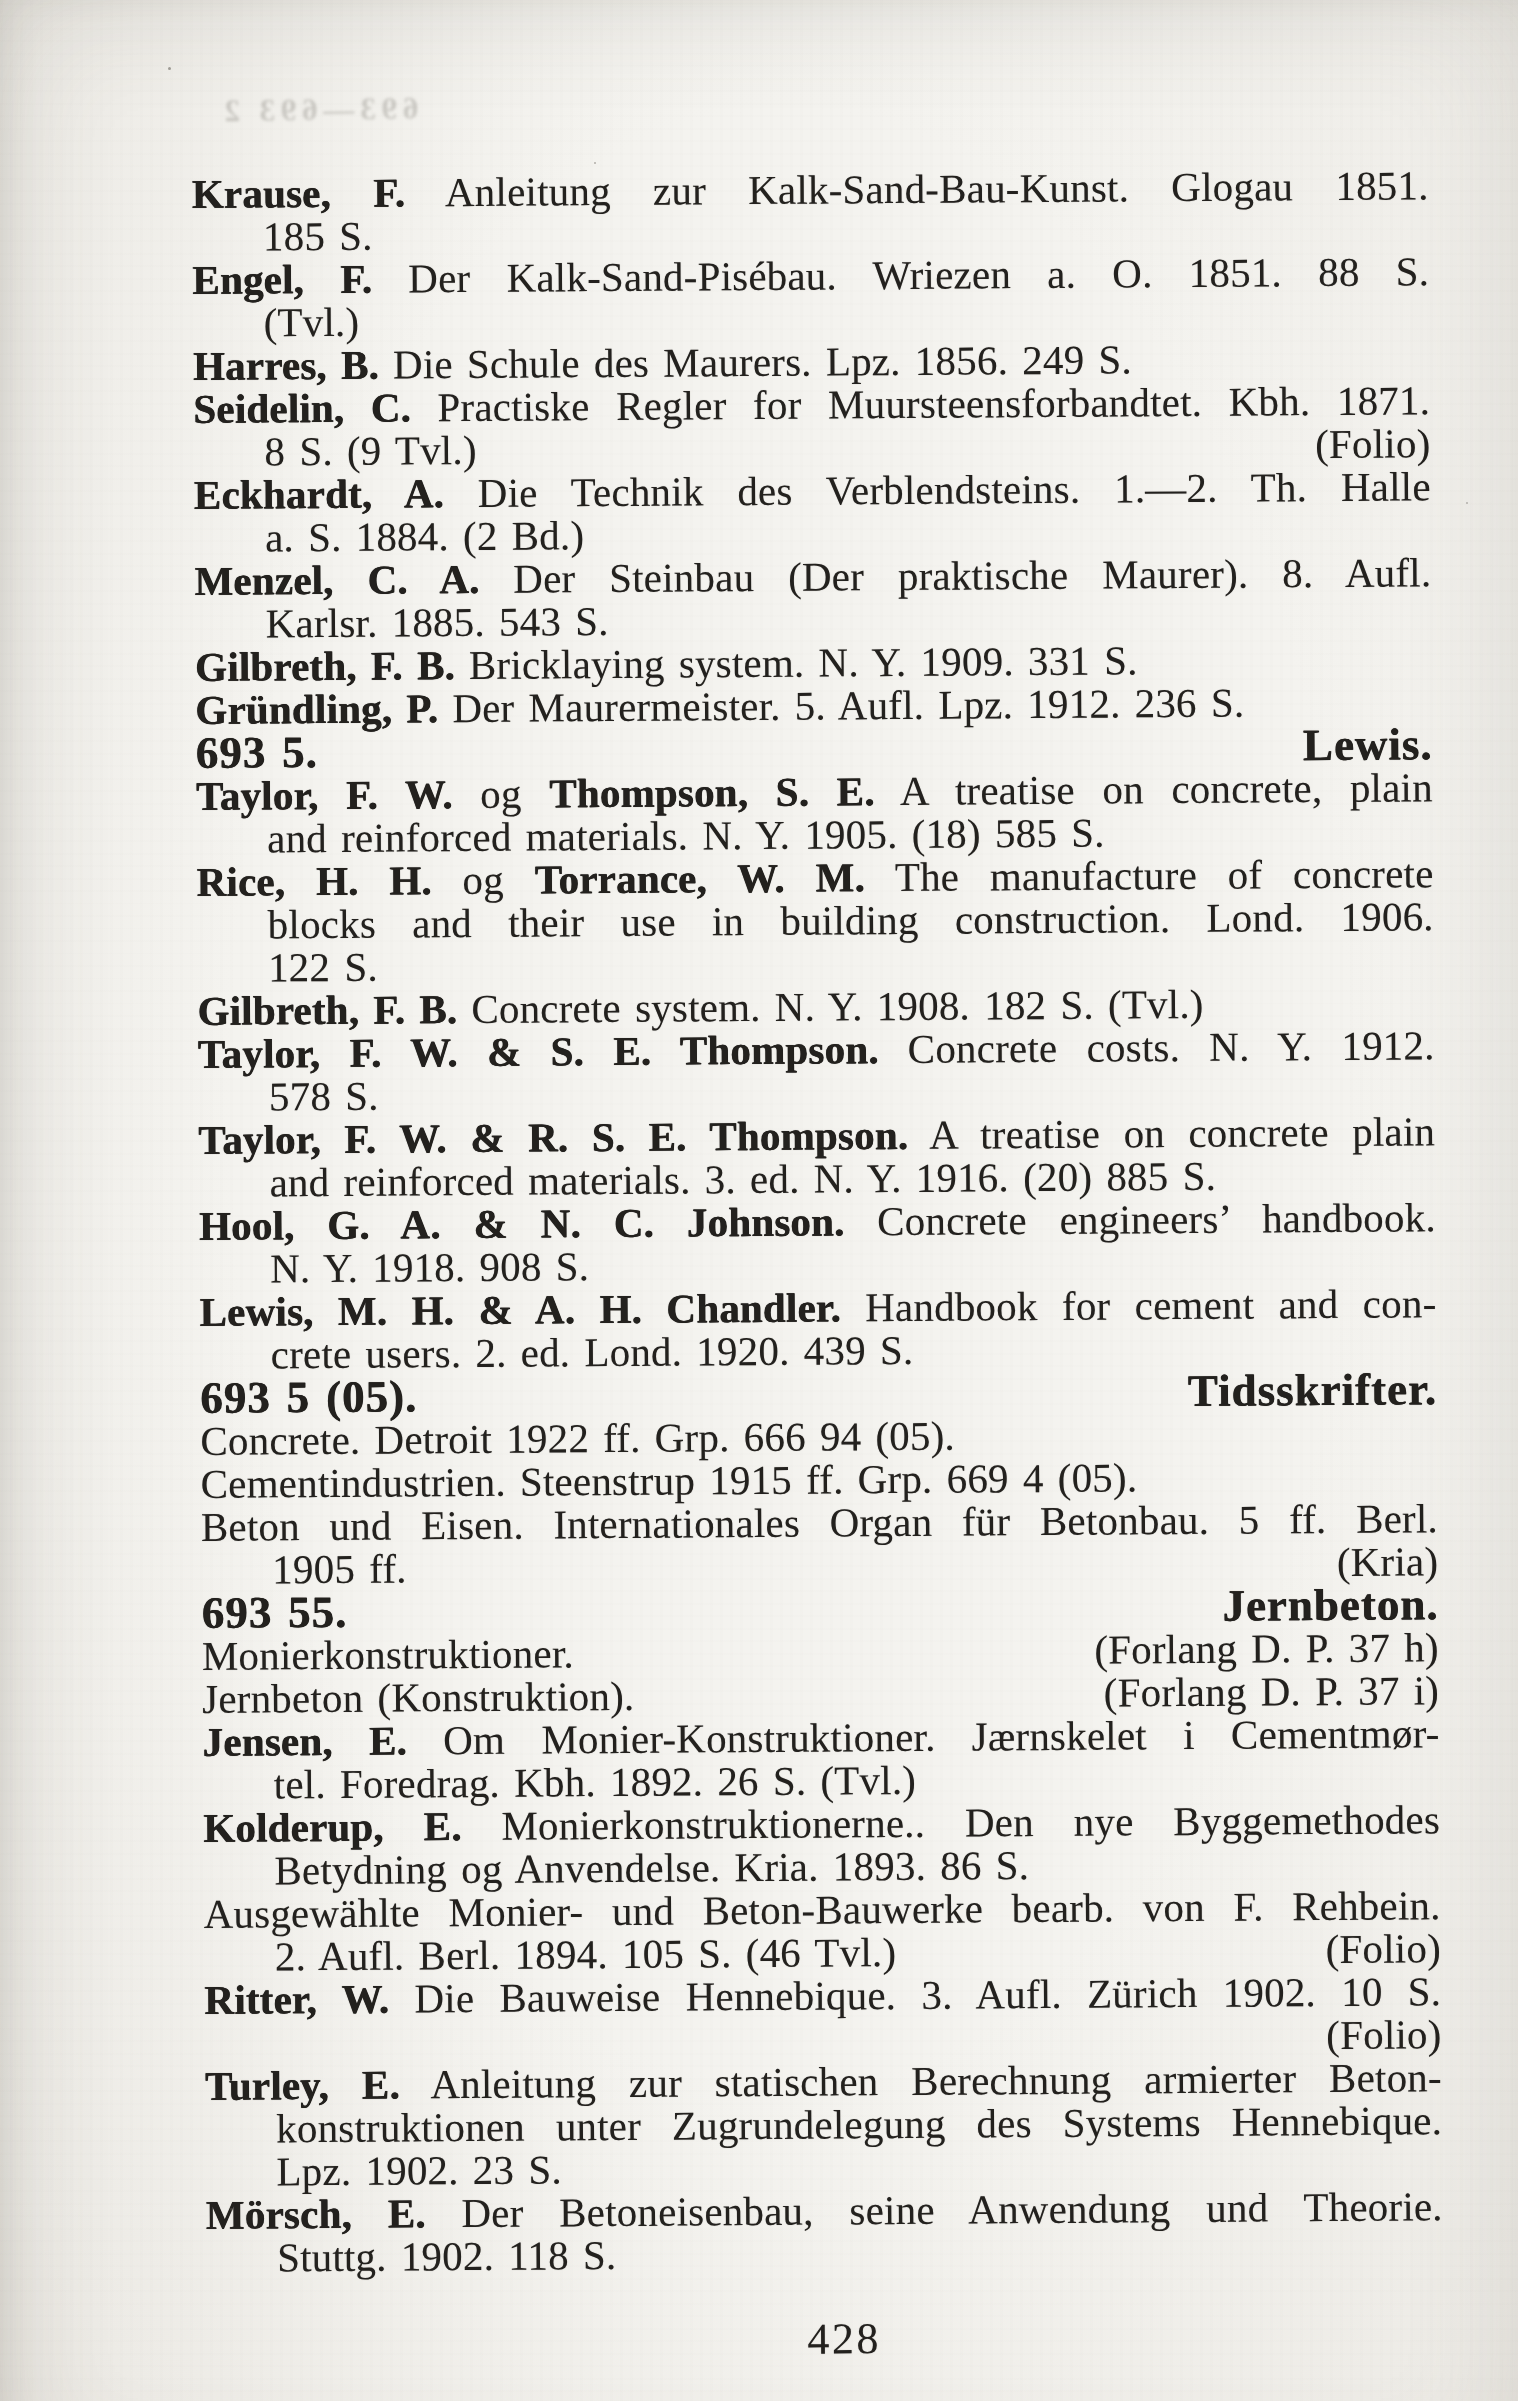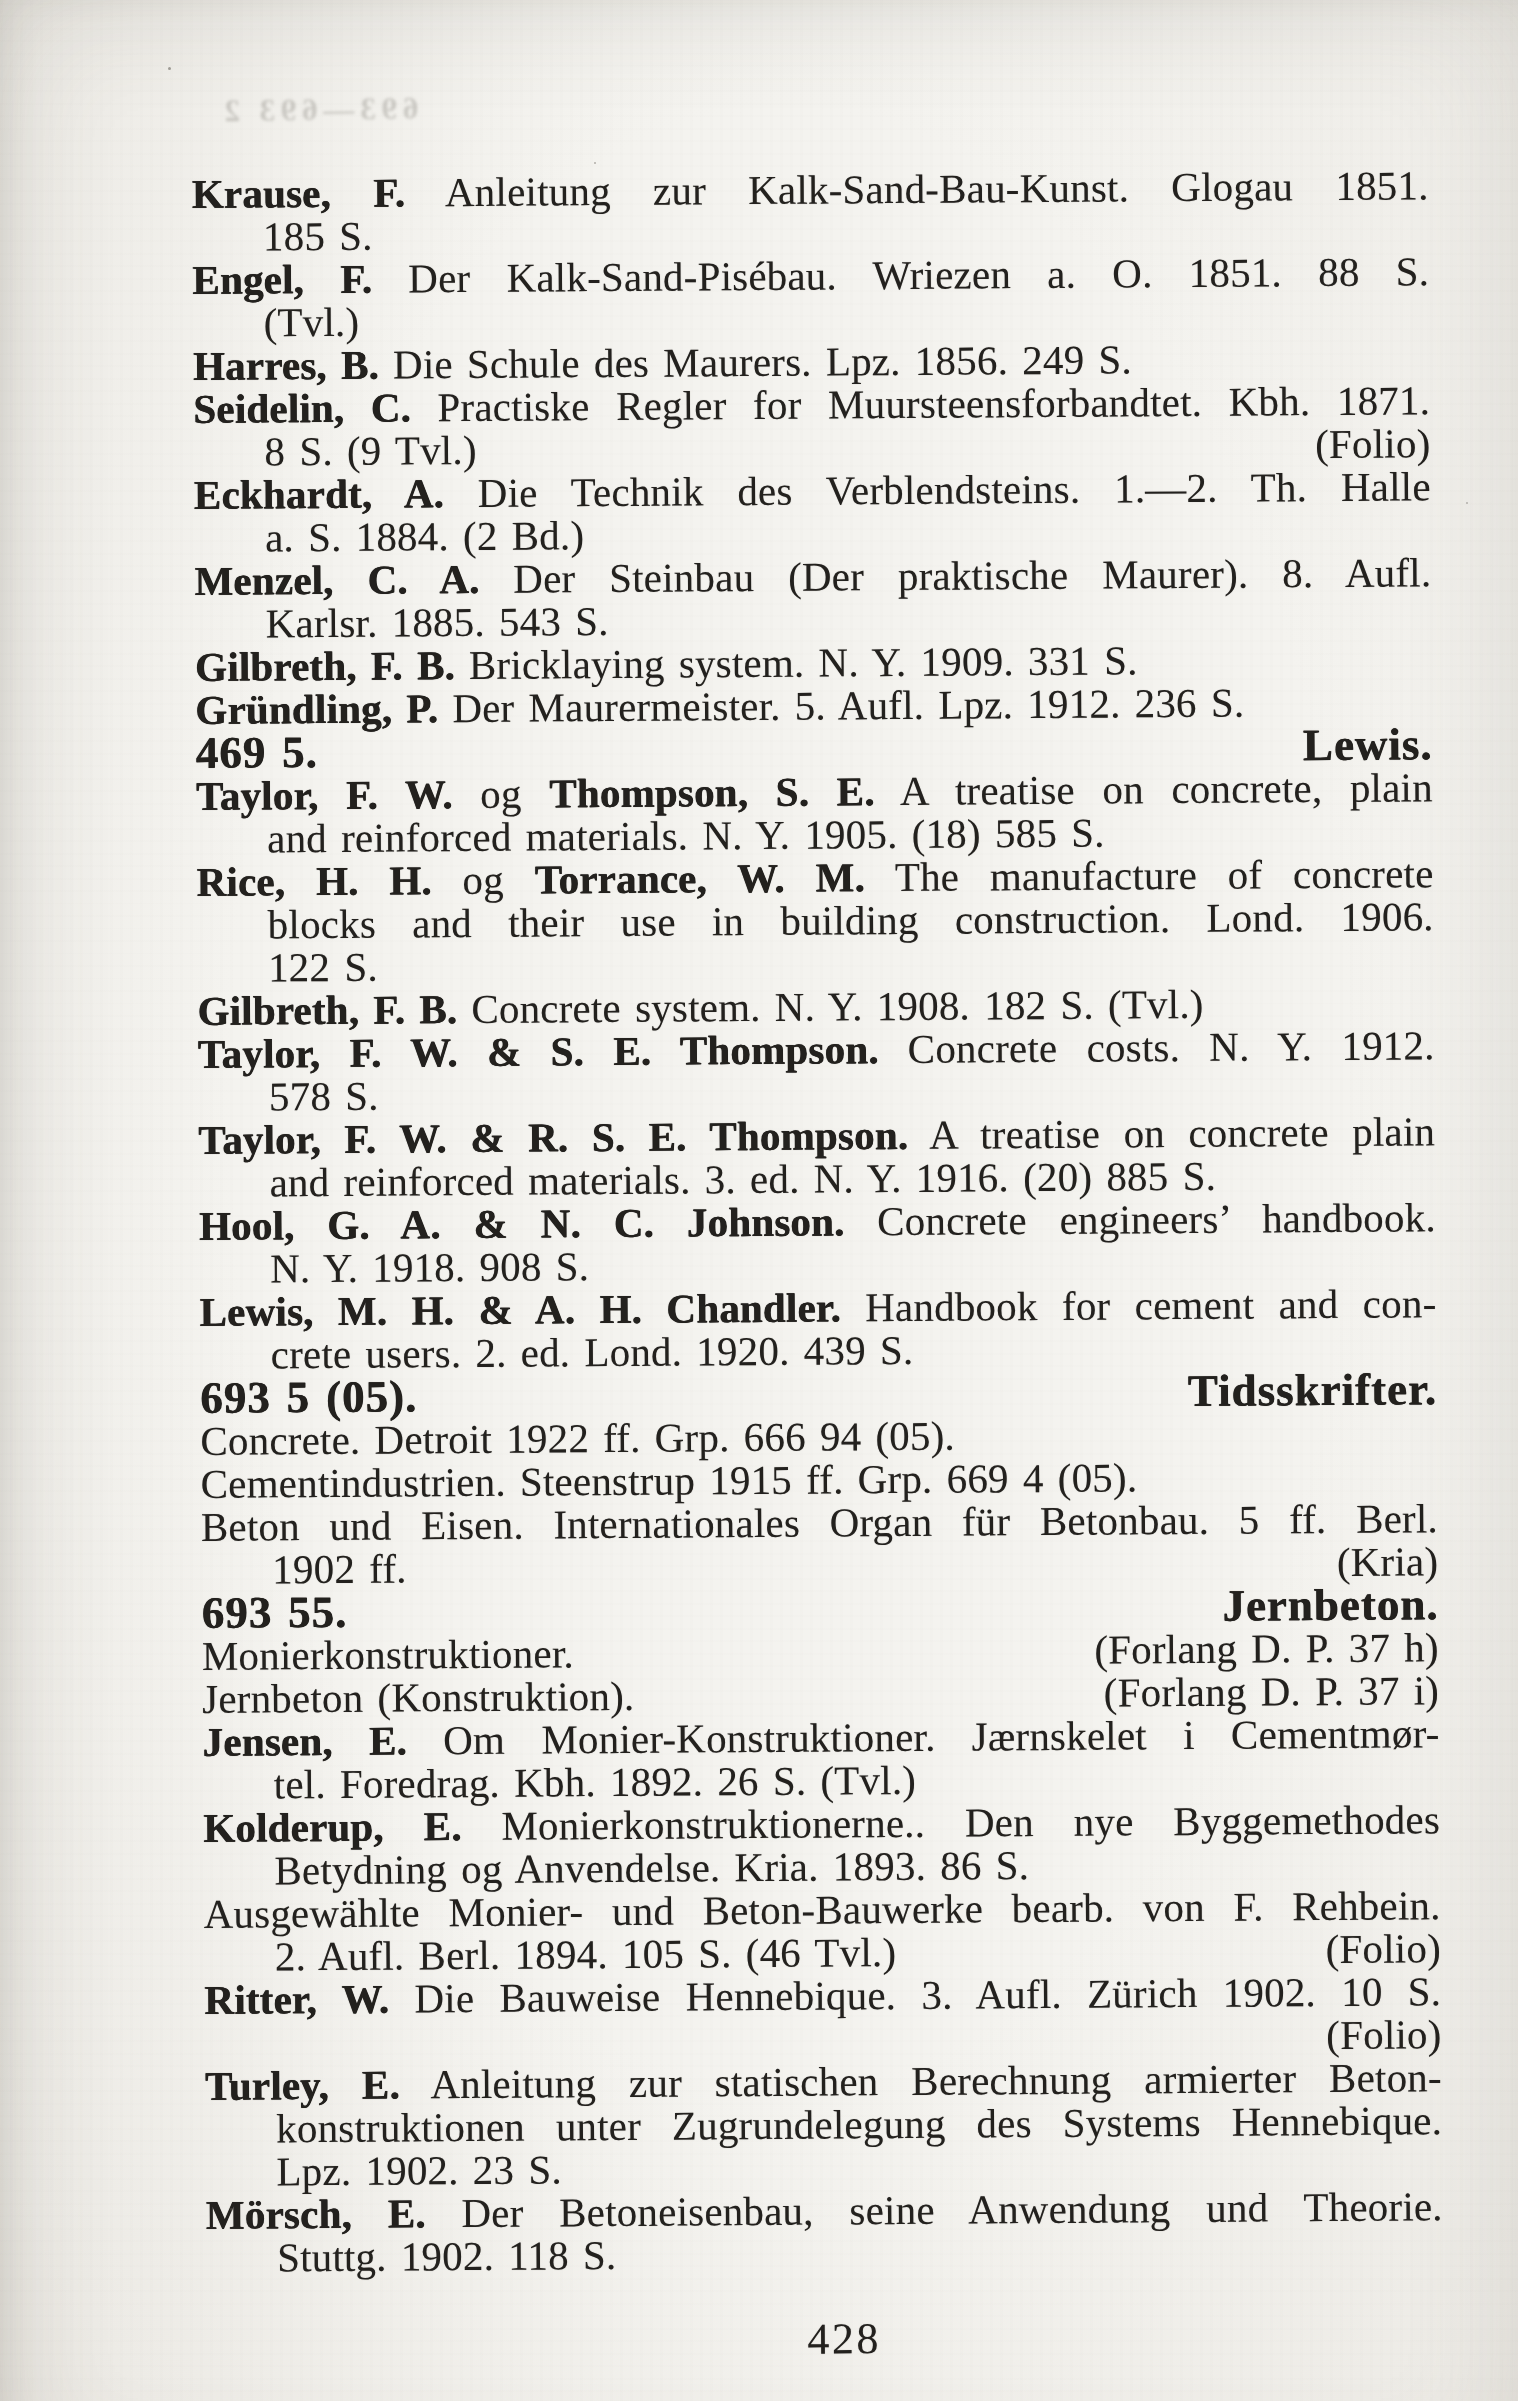--- a/index.html
+++ b/index.html
@@ -73,21 +73,21 @@
           <span><span>8 S. (9 Tvl.)</span></span>
           <span class="">(Folio)</span>
         </div>
         <div class="line just"><span><span class="b">Eckhardt, A.</span><span> Die Technik des Verblendsteins. 1.—2. Th. Halle</span></span></div>
         <div class="line ind"><span><span>a. S. 1884. (2 Bd.)</span></span></div>
         <div class="line just"><span><span class="b">Menzel, C. A.</span><span> Der Steinbau (Der praktische Maurer). 8. Aufl.</span></span></div>
         <div class="line ind"><span><span>Karlsr. 1885. 543 S.</span></span></div>
         <div class="line"><span><span class="b">Gilbreth, F. B.</span><span> Bricklaying system. N. Y. 1909. 331 S.</span></span></div>
         <div class="line"><span><span class="b">Gründling, P.</span><span> Der Maurermeister. 5. Aufl. Lpz. 1912. 236 S.</span></span></div>
         <div class="line sec split">
-          <span><span class="b">469 5.</span></span>
+          <span><span class="b">693 5.</span></span>
           <span class="b">Lewis.</span>
         </div>
         <div class="line just"><span><span class="b">Taylor, F. W.</span><span> og </span><span class="b">Thompson, S. E.</span><span> A treatise on concrete, plain</span></span></div>
         <div class="line ind"><span><span>and reinforced materials. N. Y. 1905. (18) 585 S.</span></span></div>
         <div class="line just"><span><span class="b">Rice, H. H.</span><span> og </span><span class="b">Torrance, W. M.</span><span> The manufacture of concrete</span></span></div>
         <div class="line ind just"><span><span>blocks and their use in building construction. Lond. 1906.</span></span></div>
         <div class="line ind"><span><span>122 S.</span></span></div>
         <div class="line"><span><span class="b">Gilbreth, F. B.</span><span> Concrete system. N. Y. 1908. 182 S. (Tvl.)</span></span></div>
         <div class="line just"><span><span class="b">Taylor, F. W. &amp; S. E. Thompson.</span><span> Concrete costs. N. Y. 1912.</span></span></div>
         <div class="line ind"><span><span>578 S.</span></span></div>
@@ -98,21 +98,21 @@
         <div class="line just"><span><span class="b">Lewis, M. H. &amp; A. H. Chandler.</span><span> Handbook for cement and con-</span></span></div>
         <div class="line ind"><span><span>crete users. 2. ed. Lond. 1920. 439 S.</span></span></div>
         <div class="line sec split">
           <span><span class="b">693 5 (05).</span></span>
           <span class="b">Tidsskrifter.</span>
         </div>
         <div class="line"><span><span>Concrete. Detroit 1922 ff. Grp. 666 94 (05).</span></span></div>
         <div class="line"><span><span>Cementindustrien. Steenstrup 1915 ff. Grp. 669 4 (05).</span></span></div>
         <div class="line just"><span><span>Beton und Eisen. Internationales Organ für Betonbau. 5 ff. Berl.</span></span></div>
         <div class="line ind split">
-          <span><span>1902 ff.</span></span>
+          <span><span>1905 ff.</span></span>
           <span class="">(Kria)</span>
         </div>
         <div class="line sec split">
           <span><span class="b">693 55.</span></span>
           <span class="b">Jernbeton.</span>
         </div>
         <div class="line split">
           <span><span>Monierkonstruktioner.</span></span>
           <span class="">(Forlang D. P. 37 h)</span>
         </div>

